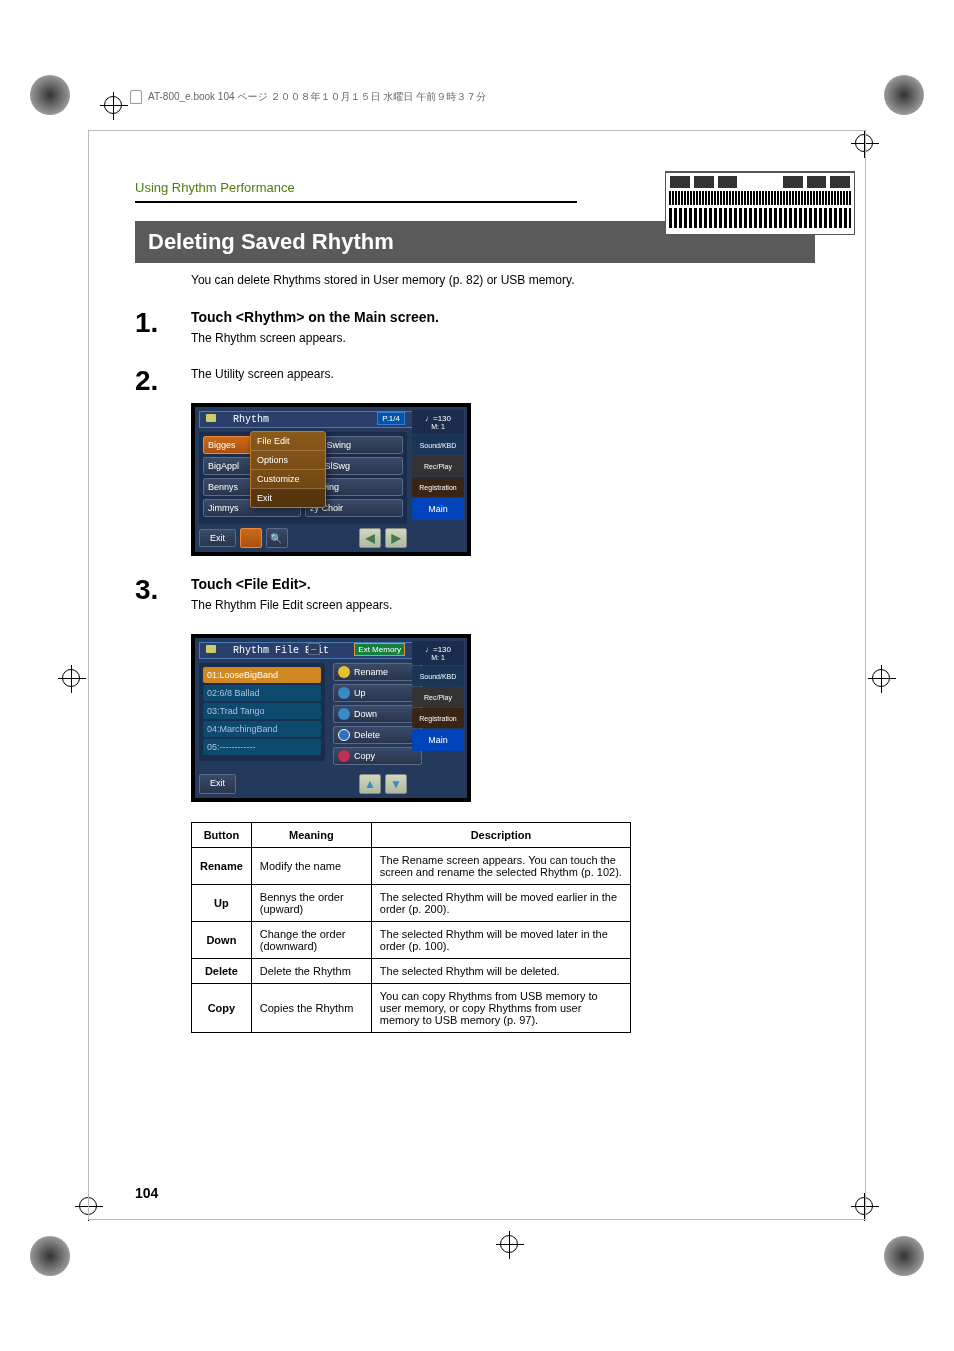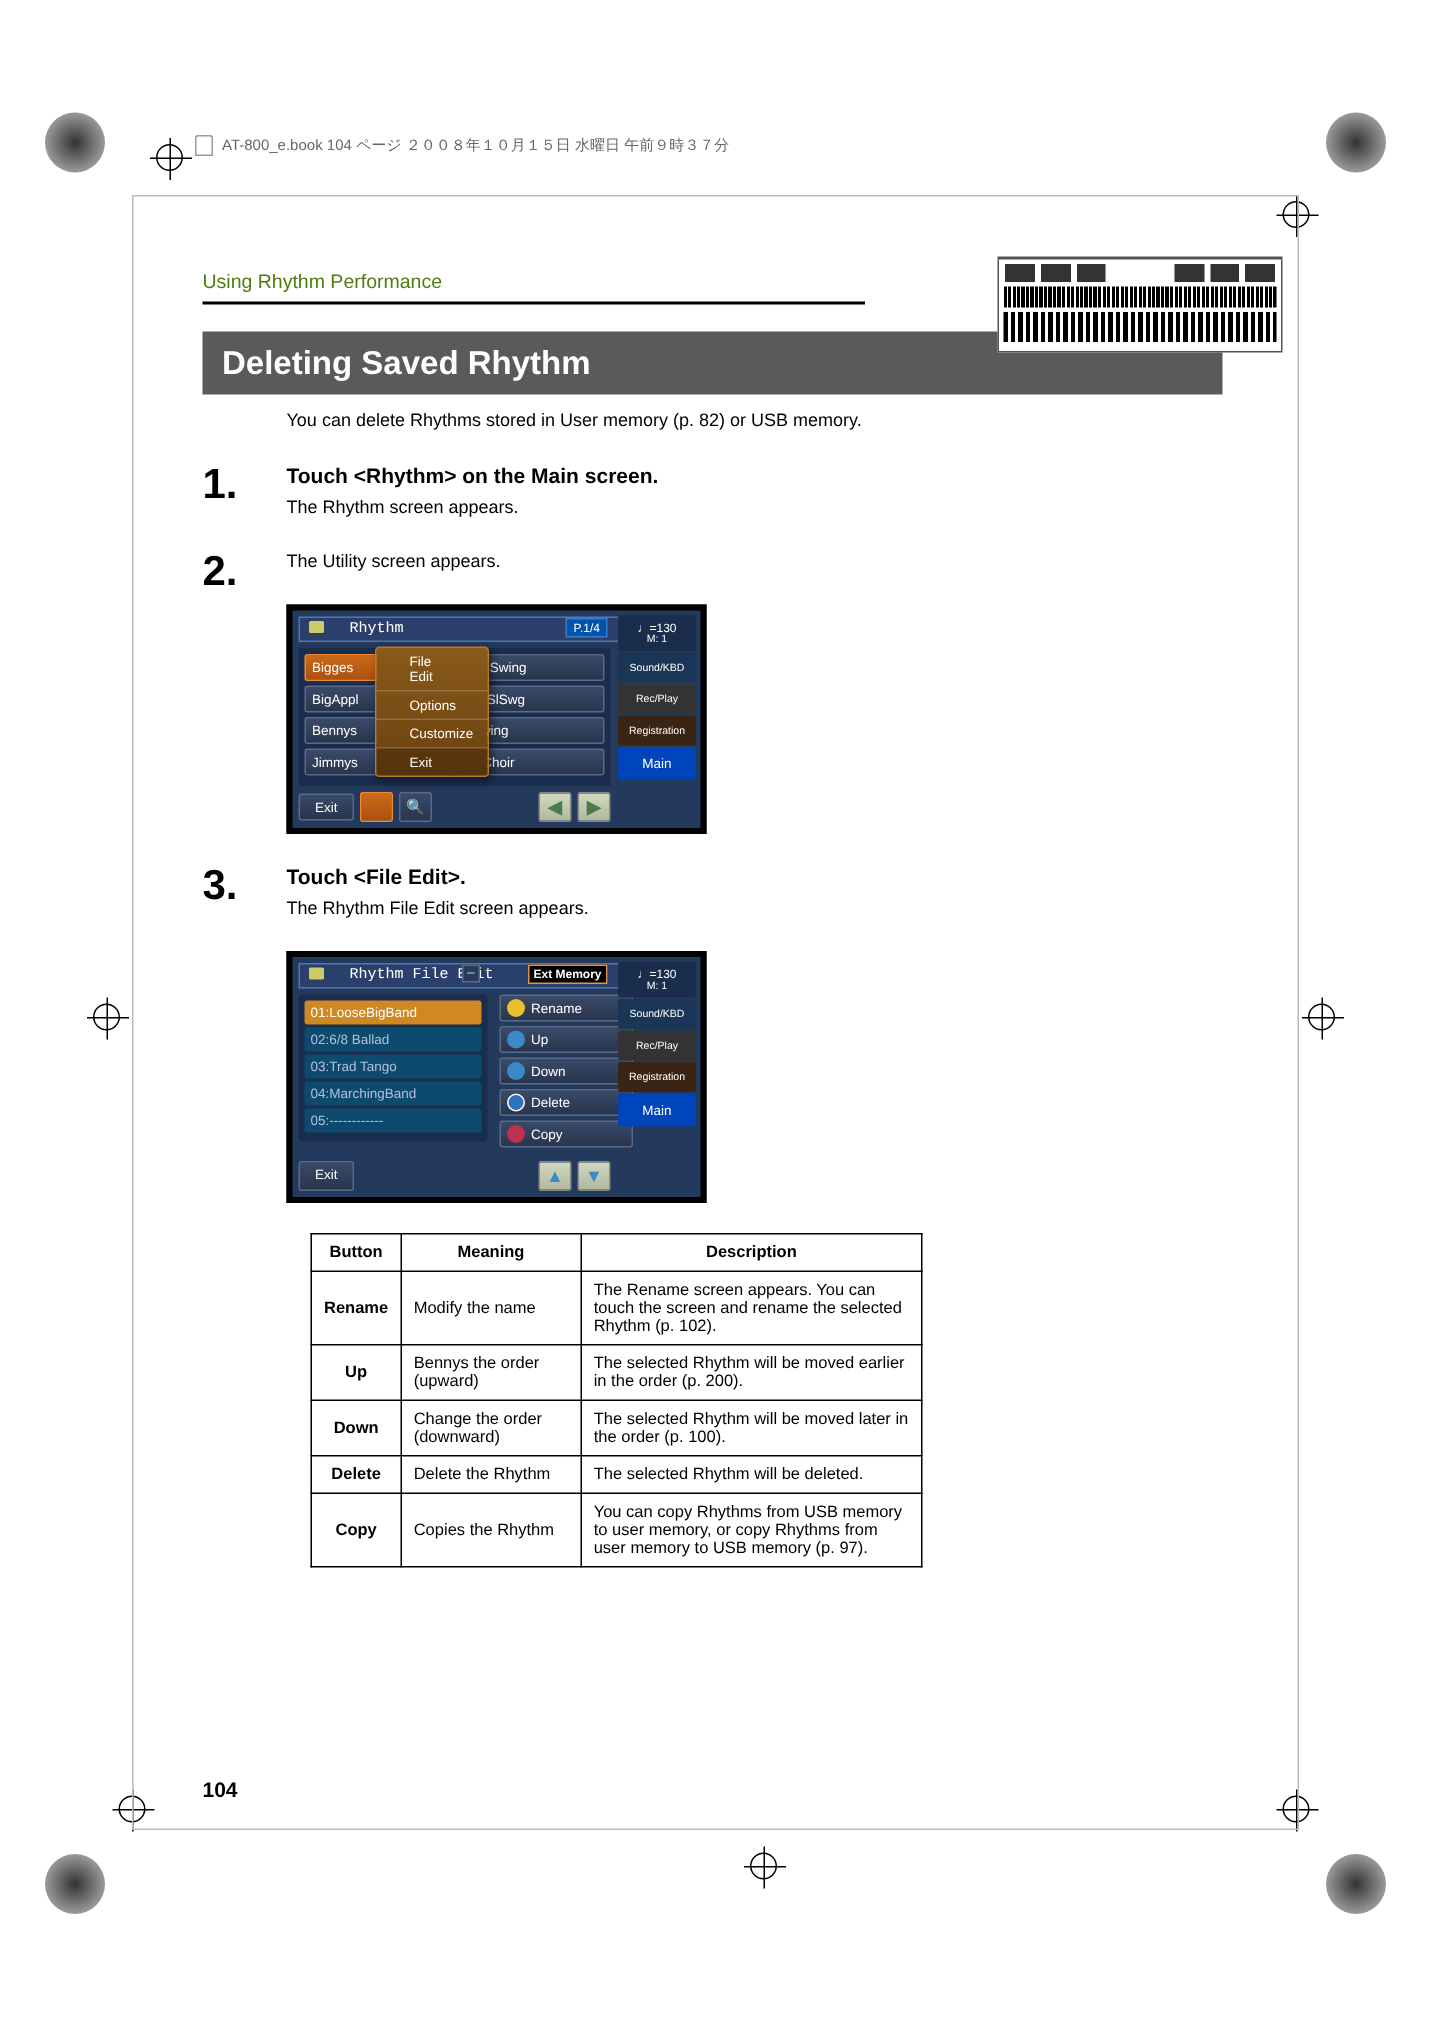--- a/index.html
+++ b/index.html
@@ -209,21 +209,21 @@
     position:absolute;
     top: 24px; left: 55px;
     width: 76px;
     background: linear-gradient(#8a5a1a, #6a4010);
     border: 1px solid #bb7a2a;
     border-radius:3px;
     box-shadow: 2px 2px 6px rgba(0,0,0,0.5);
   }
   .ss-menu-item {
     color:#fff; font-size:9px;
-    padding: 4px 22px;
+    padding: 4px 6px;
     border-bottom:1px solid rgba(255,255,255,0.2);
   }
   .ss-menu-item:last-child { border-bottom:none; }
   .ss-menu-item.dim { background: rgba(0,0,0,0.2); }
   .ss-footer {
     display:flex; gap:4px; align-items:center;
     margin-right:56px; margin-top:4px;
   }
   .ss-exit {
     background: linear-gradient(#3a4a68, #28354d);
@@ -271,38 +271,37 @@
     padding:2px 4px; margin-bottom:3px;
     border-radius:2px;
   }
   .ss2-action .ico { width:12px; height:12px; border-radius:50%; display:inline-block; }
   .ico-rename { background:#e9c030; }
   .ico-up { background:#3a8ac8; }
   .ico-down { background:#3a8ac8; }
   .ico-delete { background:#3070c0; border:1px solid #fff; box-sizing:border-box; }
   .ico-copy { background:#c03050; }
   .ss2-tab {
-    background:#000000; color:#fff; font-size:8px;
+    background:#15803d; color:#fff; font-size:8px;
     padding:1px 3px; position:absolute; top:5px; right:62px;
     border:1px solid #e89040;
-    font-weight:bold;
   }
   .ss2-minus {
     position:absolute; top:5px; left:113px;
     width:12px; height:12px; background:#2a3a5a; color:#b0c0dd;
     font-size:10px; text-align:center; line-height:12px;
     border:1px solid #5a6a88;
   }
   .ss2-footer { clear:both; padding-top:6px; display:flex; gap:4px; margin-right:56px; }
   .ss-arrow.up, .ss-arrow.down { color:#3a8aca; }
 
   table.desc {
     border-collapse: collapse;
-    margin-left: 72px;
-    width: 408px;
+    margin-left: 56px;
+    width: 440px;
     font-size: 11px;
   }
   table.desc th, table.desc td {
     border: 1px solid #000;
     padding: 6px 8px;
     text-align: left;
     vertical-align: middle;
   }
   table.desc th {
     font-weight: bold;

